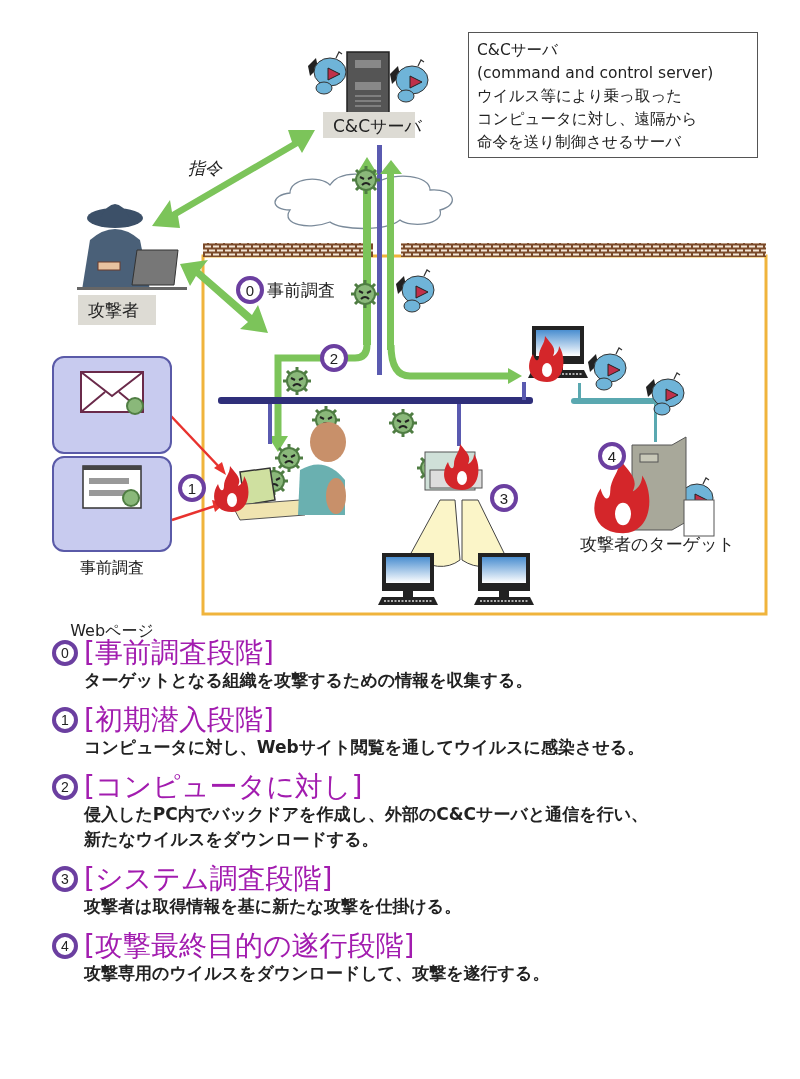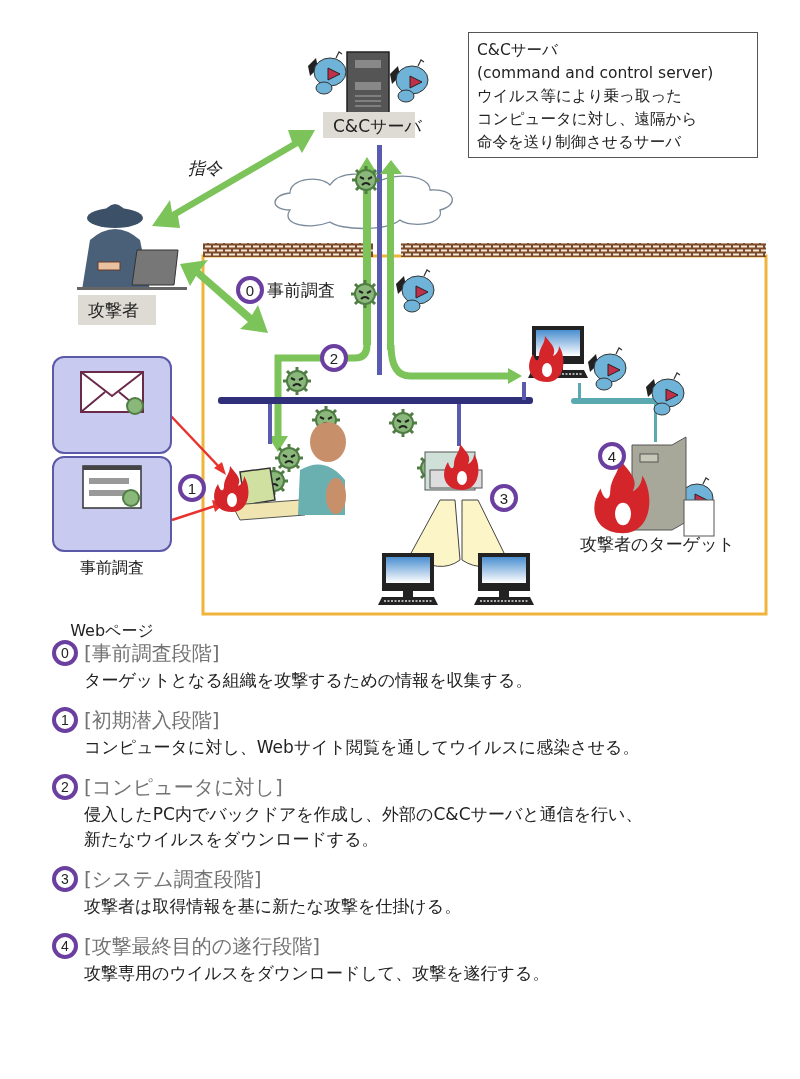--- a/index.html
+++ b/index.html
@@ -16,22 +16,22 @@
   .side-box .cap { font-size: 16px; line-height: 19px; color: #222; margin-top: 44px; }
   .badge { display: inline-flex; align-items: center; justify-content: center; width: 20px; height: 20px;
            border: 4px solid #6b3fa0; border-radius: 50%; background: #fff; font-size: 15px; color: #222;
            font-family: "Liberation Sans", sans-serif; box-sizing: content-box; }
   .badge-abs { position: absolute; }
   
   .legend { position: absolute; left: 52px; top: 638px; width: 740px; }
   .stage { margin-bottom: 12px; }
   .stage-head { display: flex; align-items: center; height: 30px; }
   .stage-head .badge { width: 18px; height: 18px; font-size: 14px; margin-right: 6px; }
-  .stage-title { font-size: 20px; color: #737373; }
-  .stage-desc { margin-left: 32px; font-size: 17px; line-height: 25px; color: #222; }
+  .stage-title { font-size: 28px; color: #a21caf; }
+  .stage-desc { margin-left: 32px; font-size: 17px; line-height: 25px; color: #222; font-weight: bold; }
 </style>
 </head>
 <body>
 
 <svg id="diagram" viewBox="0 0 800 630" xmlns="http://www.w3.org/2000/svg">
   <defs>
     <pattern id="brick" width="16" height="8" patternUnits="userSpaceOnUse">
       <rect width="16" height="8" fill="#7a4a2a"></rect>
       <rect x="1" y="1.5" width="6" height="2" fill="#f3e6d6"></rect>
       <rect x="9" y="1.5" width="6" height="2" fill="#f3e6d6"></rect>

